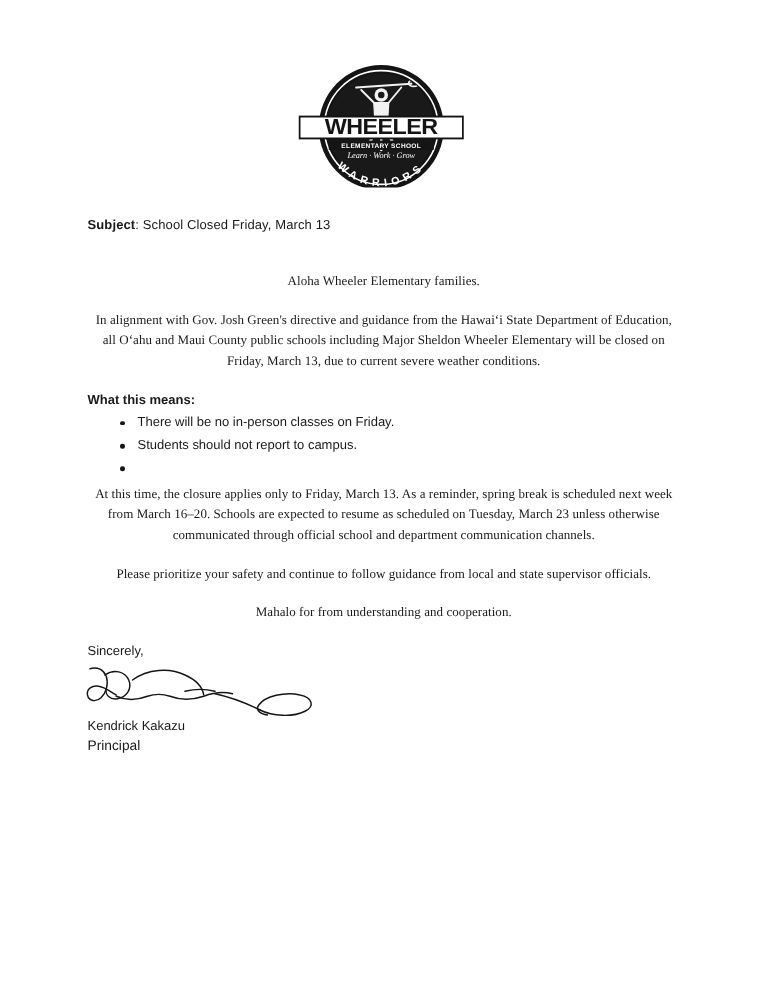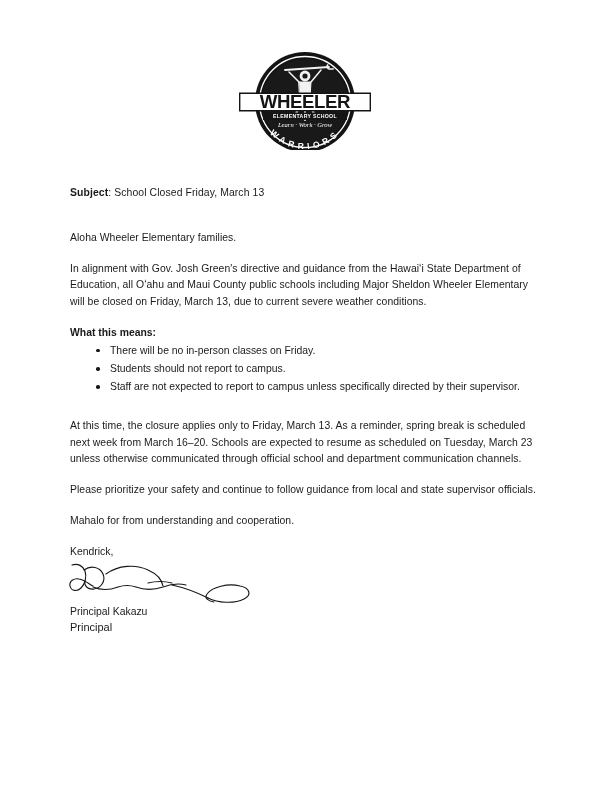--- a/index.html
+++ b/index.html
@@ -33,37 +33,38 @@
     position: relative;
     width: 144px;
     height: 104px;
   }
   .logo svg { display: block; }
 
   
   .body-block {
     position: absolute;
     left: 70px;
-    top: 186px;
+    top: 174px;
     width: 474px;
   }
   .subject-line {
     font-size: 10.4px;
     line-height: 14px;
     margin: 0 0 30px 0;
     letter-spacing: .1px;
   }
   .subject-label { font-weight: bold; }
 
   .para {
     font-size: 10.4px;
     line-height: 16.2px;
     margin: 0 0 15px 0;
-    text-align: left;
+    text-align: center;
     letter-spacing: .05px;
+    font-family: Liberation Serif, serif;
   }
 
   .greeting { margin-bottom: 15px; }
 
   .heading {
     font-size: 10.4px;
     line-height: 16px;
     font-weight: bold;
     margin: 0 0 2px 0;
   }
@@ -182,30 +183,30 @@
 
     <p class="para greeting">Aloha Wheeler Elementary families.</p>
 
     <p class="para">In alignment with Gov. Josh Green's directive and guidance from the Hawaiʻi State Department of Education, all Oʻahu and Maui County public schools including Major Sheldon Wheeler Elementary will be closed on Friday, March 13, due to current severe weather conditions.</p>
 
     <p class="heading">What this means:</p>
 
     <ul class="means">
       <li><span class="dot"></span><span>There will be no in-person classes on Friday.</span></li>
       <li><span class="dot"></span><span>Students should not report to campus.</span></li>
-      <li><span class="dot"></span><span>Staff are not expected to report to campus unless specifically directed by their supervisor.</span></li>
+      <li><span class="dot"></span></li>
     </ul>
 
     <p class="para">At this time, the closure applies only to Friday, March 13. As a reminder, spring break is scheduled next week from March 16–20. Schools are expected to resume as scheduled on Tuesday, March 23 unless otherwise communicated through official school and department communication channels.</p>
 
     <p class="para">Please prioritize your safety and continue to follow guidance from local and state supervisor officials.</p>
 
     <p class="para">Mahalo for from understanding and cooperation.</p>
 
-    <p class="sincerely">Kendrick,</p>
+    <p class="sincerely">Sincerely,</p>
 
     <div class="sig-wrap">
       <svg width="230" height="46" viewBox="0 0 230 46" xmlns="http://www.w3.org/2000/svg">
         <g fill="none" stroke="#161616" stroke-width="1.15" stroke-linecap="round" stroke-linejoin="round">
 
           <path d="M 10 4 C 16 2 21 5 23 10 C 25 16 23 23 19 27 C 15 31 9 30 8 25
                    C 7 20 12 17 17 18 C 23 19 27 23 31 25"></path>
 
           <path d="M 22 9 C 29 4 38 6 41 13 C 44 20 39 27 32 28 C 26 29 22 25 23 20"></path>
 
@@ -217,17 +218,17 @@
           <path d="M 86 22 C 94 20 102 20 110 22"></path>
 
           <path d="M 110 24 C 124 27 136 32 146 37"></path>
 
           <path d="M 146 37 C 156 42 172 43 182 38 C 190 34 188 27 178 25
                    C 166 22 150 26 145 33 C 142 37 146 40 152 41"></path>
         </g>
       </svg>
     </div>
 
-    <p class="sig-name">Principal Kakazu</p>
+    <p class="sig-name">Kendrick Kakazu</p>
     <p class="sig-title">Principal</p>
   </div>
 
 </div>
 
 </body></html>

